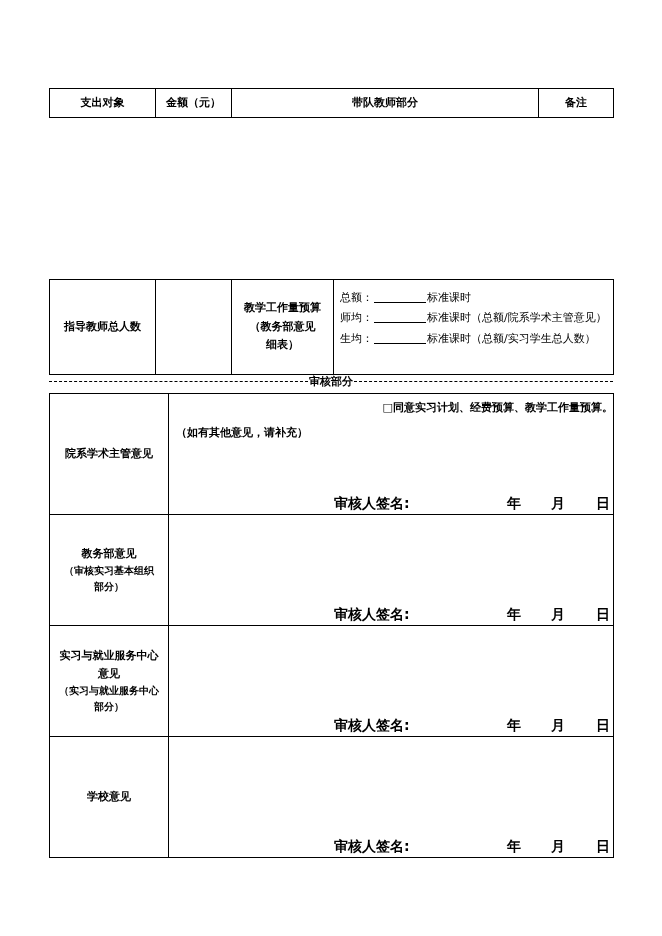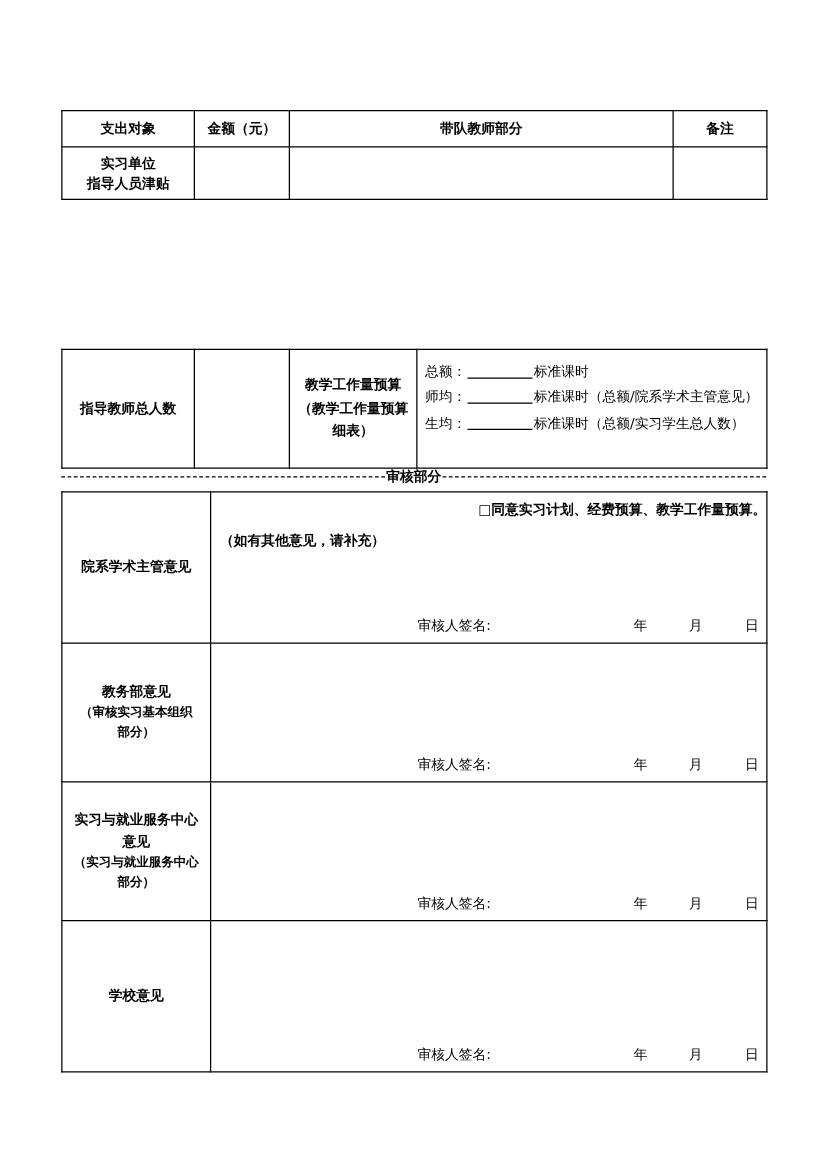--- a/index.html
+++ b/index.html
@@ -153,22 +153,22 @@
     font-size: 11px;
     font-weight: bold;
     line-height: 1.2;
   }
   .sign-row {
     position: absolute;
     left: 0;
     right: 0;
     bottom: 7px;
     height: 14px;
-    font-size: 11px;
-    font-weight: normal;
+    font-size: 14px;
+    font-weight: bold;
   }
   .sign-row .sign-label {
     position: absolute;
     left: 165px;
     top: 0;
     white-space: nowrap;
   }
   .sign-row .sign-y { position: absolute; left: 338px; top: 0; }
   .sign-row .sign-m { position: absolute; left: 382px; top: 0; }
   .sign-row .sign-d { position: absolute; left: 427px; top: 0; }
@@ -185,47 +185,38 @@
       <col style="width:307px">
       <col style="width:75px">
     </colgroup>
     <tbody>
       <tr class="r-head">
         <td>支出对象</td>
         <td>金额（元）</td>
         <td>带队教师部分</td>
         <td>备注</td>
       </tr>
-      <tr class="r-unit">
-        <td>
-          <span>实习单位</span><br>
-          <span>指导人员津贴</span>
-        </td>
-        <td></td>
-        <td></td>
-        <td></td>
-      </tr>
     </tbody>
   </table>
 
 
   <table class="form" id="table-workload">
     <colgroup>
       <col style="width:106px">
       <col style="width:76px">
       <col style="width:102px">
       <col style="width:280px">
     </colgroup>
     <tbody>
       <tr>
         <td class="wl-label">指导教师总人数</td>
         <td></td>
         <td class="wl-budget">
           <span>教学工作量预算</span><br>
-          <span>（教学工作量预算</span><br>
+          <span>（教务部意见</span><br>
           <span>细表）</span>
         </td>
         <td class="wl-detail">
           <div>
             <span>总额：</span><span class="blank-line"></span><span>标准课时</span><span></span>
           </div>
           <div>
             <span>师均：</span><span class="blank-line"></span><span>标准课时</span><span>（总额/院系学术主管意见）</span>
           </div>
           <div>

